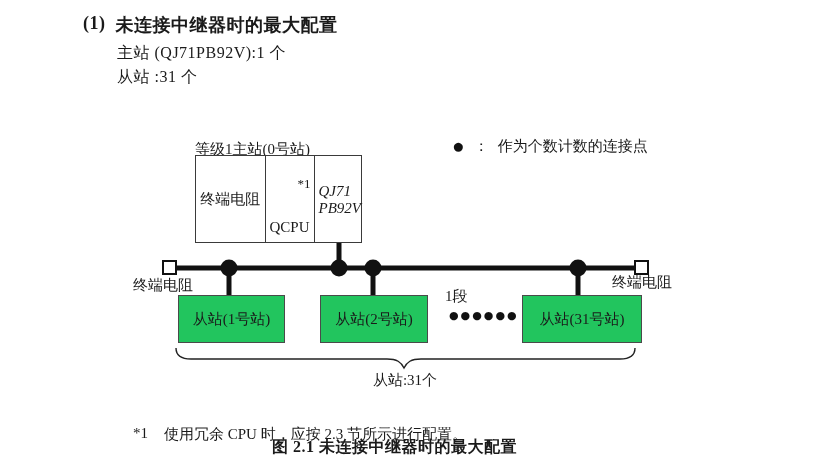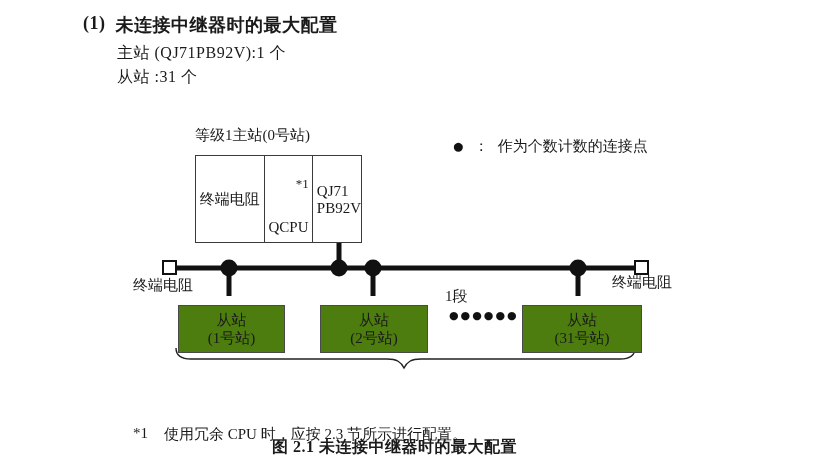--- a/index.html
+++ b/index.html
@@ -31,35 +31,35 @@
     display: flex;
     box-sizing: border-box;
     background: #fff;
   }
   .master-cell { position: relative; box-sizing: border-box; height: 100%; }
   .master-cell + .master-cell { border-left: 1.5px solid #3a3a3a; }
   .cell-power { width: 70px; display: flex; align-items: center; justify-content: center; font-size: 15px; }
   .cell-cpu { width: 50px; }
   .cell-cpu .cpu-text { position: absolute; left: 4px; top: 36px; font-size: 15px; margin-top: 27px; }
   .cell-cpu .cpu-note { position: absolute; right: 3px; top: 20px; font-size: 13px; }
-  .cell-module { flex: 1; padding: 27px 0 0 4px; font-size: 15px; line-height: 17px; }
+  .cell-module { flex: 1; padding: 27px 0 0 4px; font-size: 15px; line-height: 17px; font-style: italic; }
 
   .legend {
     left: 452px; top: 136px;
     display: flex; align-items: center; gap: 9px;
     font-size: 15px;
   }
   .legend-dot { font-size: 21px; line-height: 20px; color: #111; }
 
   .slave-box {
-    top: 305px; height: 48px;
+    top: 295px; height: 48px;
     border: 1.5px solid #4a4a4a;
     box-sizing: border-box;
-    background: #4d7c0f;
-    display: flex; flex-direction: column;
+    background: #22c55e;
+    display: flex; 
     align-items: center; justify-content: center;
     font-size: 15px; line-height: 18px;
     text-align: center;
   }
   .slave-1  { left: 178px; width: 107px; }
   .slave-2  { left: 320px; width: 108px; }
   .slave-31 { left: 522px; width: 120px; }
 
   .ellipsis-dots {
     left: 449px; top: 309px;
@@ -109,21 +109,21 @@
     <circle cx="373" cy="268" r="8.5" fill="#111"></circle>
     <circle cx="578" cy="268" r="8.5" fill="#111"></circle>
 
     <rect x="163" y="261" width="13" height="13" fill="#fff" stroke="#111" stroke-width="2"></rect>
     <rect x="635" y="261" width="13" height="13" fill="#fff" stroke="#111" stroke-width="2"></rect>
 
     <path d="M 176 348 C 176 356 181 359 191 359 L 387 359 C 397 359 401 362 404 368
              C 407 362 411 359 421 359 L 620 359 C 630 359 635 356 635 348" fill="none" stroke="#222" stroke-width="1.4"></path>
   </svg>
 
-  <div class="abs diagram-label" style="left:195px; top:126px;">等级1主站(0号站)</div>
+  <div class="abs diagram-label" style="left:195px; top:140px;">等级1主站(0号站)</div>
 
   <div class="abs master-box">
     <div class="master-cell cell-power">
       <span>终端电阻</span>
     </div>
     <div class="master-cell cell-cpu">
       <span class="cpu-note">*1</span>
       <span class="cpu-text">QCPU</span>
     </div>
     <div class="master-cell cell-module">
@@ -150,20 +150,21 @@
   <div class="abs slave-box slave-2">
     <div>从站</div>
     <div>(2号站)</div>
   </div>
   <div class="abs ellipsis-dots">●●●●●●</div>
   <div class="abs slave-box slave-31">
     <div>从站</div>
     <div>(31号站)</div>
   </div>
 
+  <div class="abs brace-label">从站:31个</div>
 
   <div class="abs caption">图 2.1 未连接中继器时的最大配置</div>
 
   <div class="abs footnote">
     <span>*1</span>
     <span>使用冗余 CPU 时，应按 2.3 节所示进行配置。</span>
   </div>
 
 </div>
 

